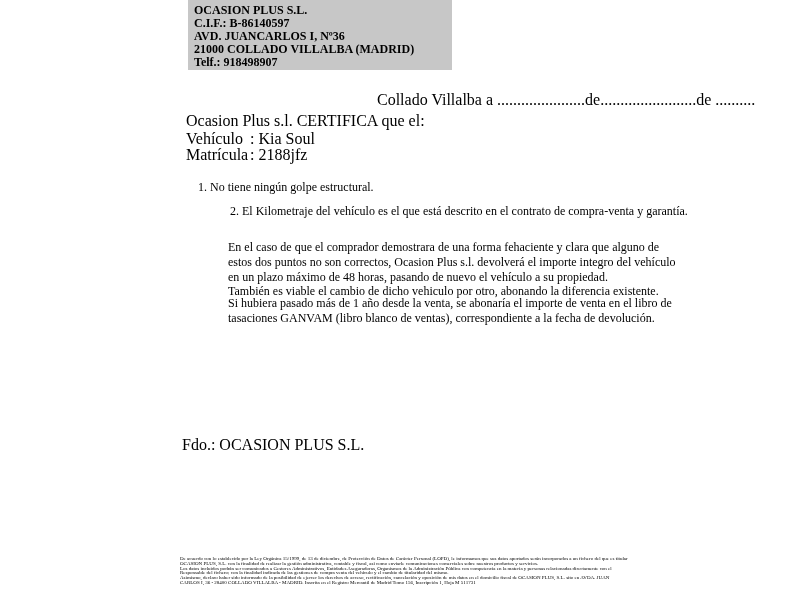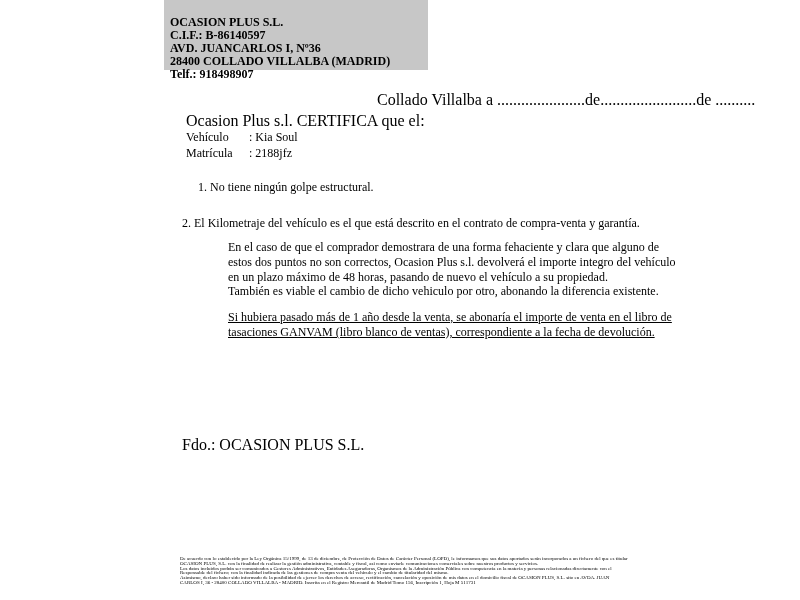--- a/index.html
+++ b/index.html
@@ -1,54 +1,54 @@
 <!DOCTYPE html>
 <html><head>
 <meta charset="utf-8">
 <style>
   * { margin: 0; padding: 0; box-sizing: border-box; }
   html, body { width: 800px; height: 600px; }
   body { background: #ffffff; font-family: "Liberation Serif", serif; color: #000000; }
   .page { position: relative; width: 800px; height: 600px; background: #ffffff; overflow: hidden; }
 
-  .header-block { position: absolute; left: 164px; top: 0; width: 264px; height: 70px; background: #c7c7c7; padding: 16px 6px 0 6px; }
+  .header-block { position: absolute; left: 188px; top: 0; width: 264px; height: 70px; background: #c7c7c7; padding: 4px 6px 0 6px; }
   .header-line { font-size: 12px; font-weight: bold; line-height: 13px; white-space: nowrap; }
 
   .date-line { position: absolute; top: 91px; left: 377px; font-size: 16px; white-space: nowrap; }
 
   .intro { position: absolute; top: 112px; left: 186px; font-size: 16px; }
-  .kv { position: absolute; left: 186px; font-size: 12px; white-space: nowrap; }
+  .kv { position: absolute; left: 186px; font-size: 16px; white-space: nowrap; }
   .kv .label { display: inline-block; width: 60px; }
   .kv-vehicle { top: 130px; }
   .kv-plate { top: 146px; }
 
   .point { position: absolute; left: 182px; font-size: 12px; white-space: nowrap; }
   .point-1 { top: 180px; margin-left: 16px; }
-  .point-2 { top: 216px; }
+  .point-2 { top: 204px; margin-left: 48px; }
 
   .para { position: absolute; left: 182px; width: 452px; font-size: 12px; line-height: 15px; margin-left: 46px; }
   .para-1 { top: 240px; }
   .para-2 { top: 284px; }
-  .para-3 { top: 310px; text-decoration: underline; }
+  .para-3 { top: 296px; }
 
   .signature { position: absolute; top: 436px; left: 182px; font-size: 16px; }
 
   .footer { position: absolute; top: 557px; left: 180px; width: 460px; }
   .footer-line { font-size: 5px; line-height: 4.8px; white-space: nowrap; overflow: hidden; }
 </style>
 </head>
 <body>
 
 <div class="page">
 
   <div class="header-block">
     <div class="header-line">OCASION PLUS S.L.</div>
     <div class="header-line">C.I.F.: B-86140597</div>
     <div class="header-line">AVD. JUANCARLOS I, Nº36</div>
-    <div class="header-line">28400 COLLADO VILLALBA (MADRID)</div>
+    <div class="header-line">21000 COLLADO VILLALBA (MADRID)</div>
     <div class="header-line">Telf.: 918498907</div>
   </div>
 
   <div class="date-line">Collado Villalba a ......................de........................de ..........</div>
 
   <div class="intro">Ocasion Plus s.l. CERTIFICA que el:</div>
 
   <div class="kv kv-vehicle">
     <span class="label">Vehículo</span>
     <span>: Kia Soul</span>

